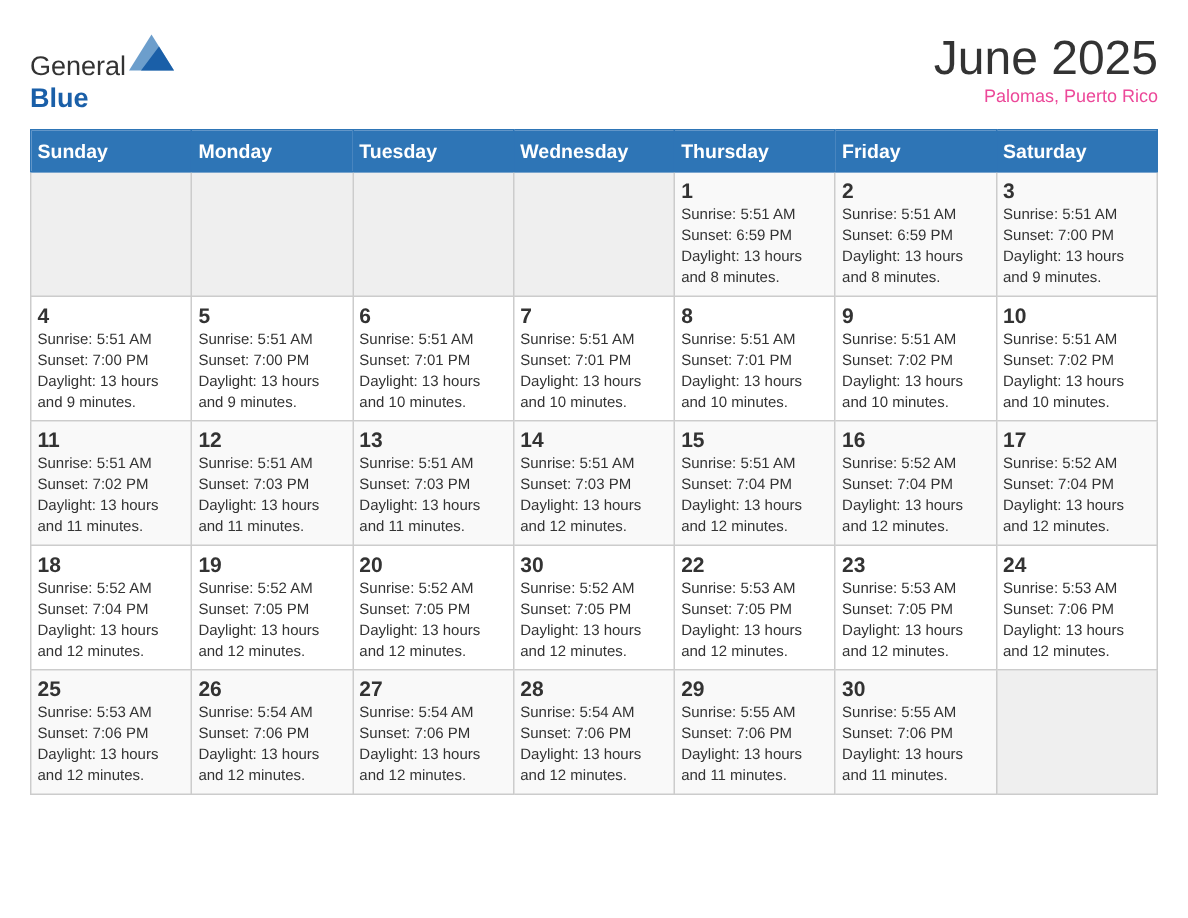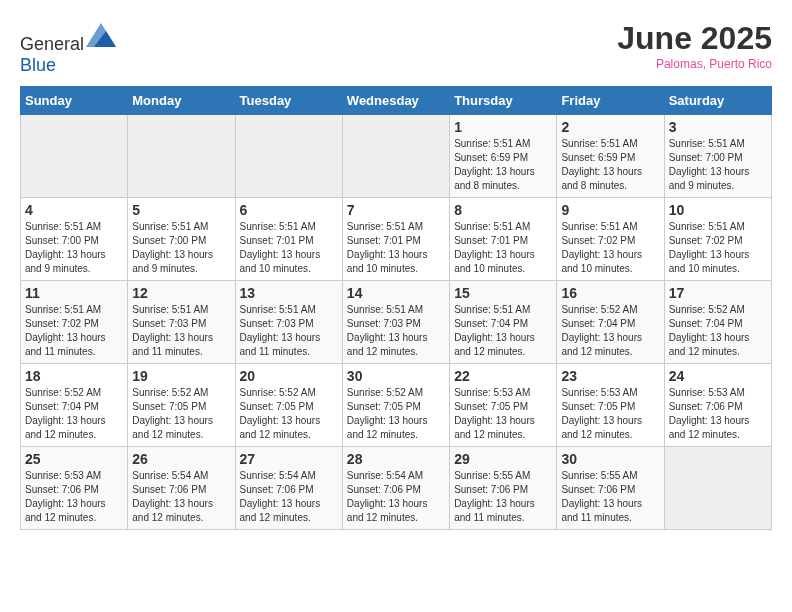--- a/index.html
+++ b/index.html
@@ -20,34 +20,34 @@
       display: flex;
       align-items: center;
     }
     .logo-text-general {
       font-size: 18px;
       font-weight: normal;
       color: #333;
     }
     .logo-text-blue {
       font-size: 18px;
-      font-weight: normal;
+      font-weight: bold;
       color: #1a5fa8;
     }
     .logo-icon {
       width: 30px;
       height: 30px;
       margin-left: 2px;
     }
     .title-block {
       text-align: right;
     }
     .title-block h1 {
       font-size: 32px;
-      font-weight: bold;
+      font-weight: normal;
       color: #333;
     }
     .title-block h2 {
       font-size: 12px;
       font-weight: normal;
       color: #ec4899;
     }
     table {
       width: 100%;
       border-collapse: collapse;

